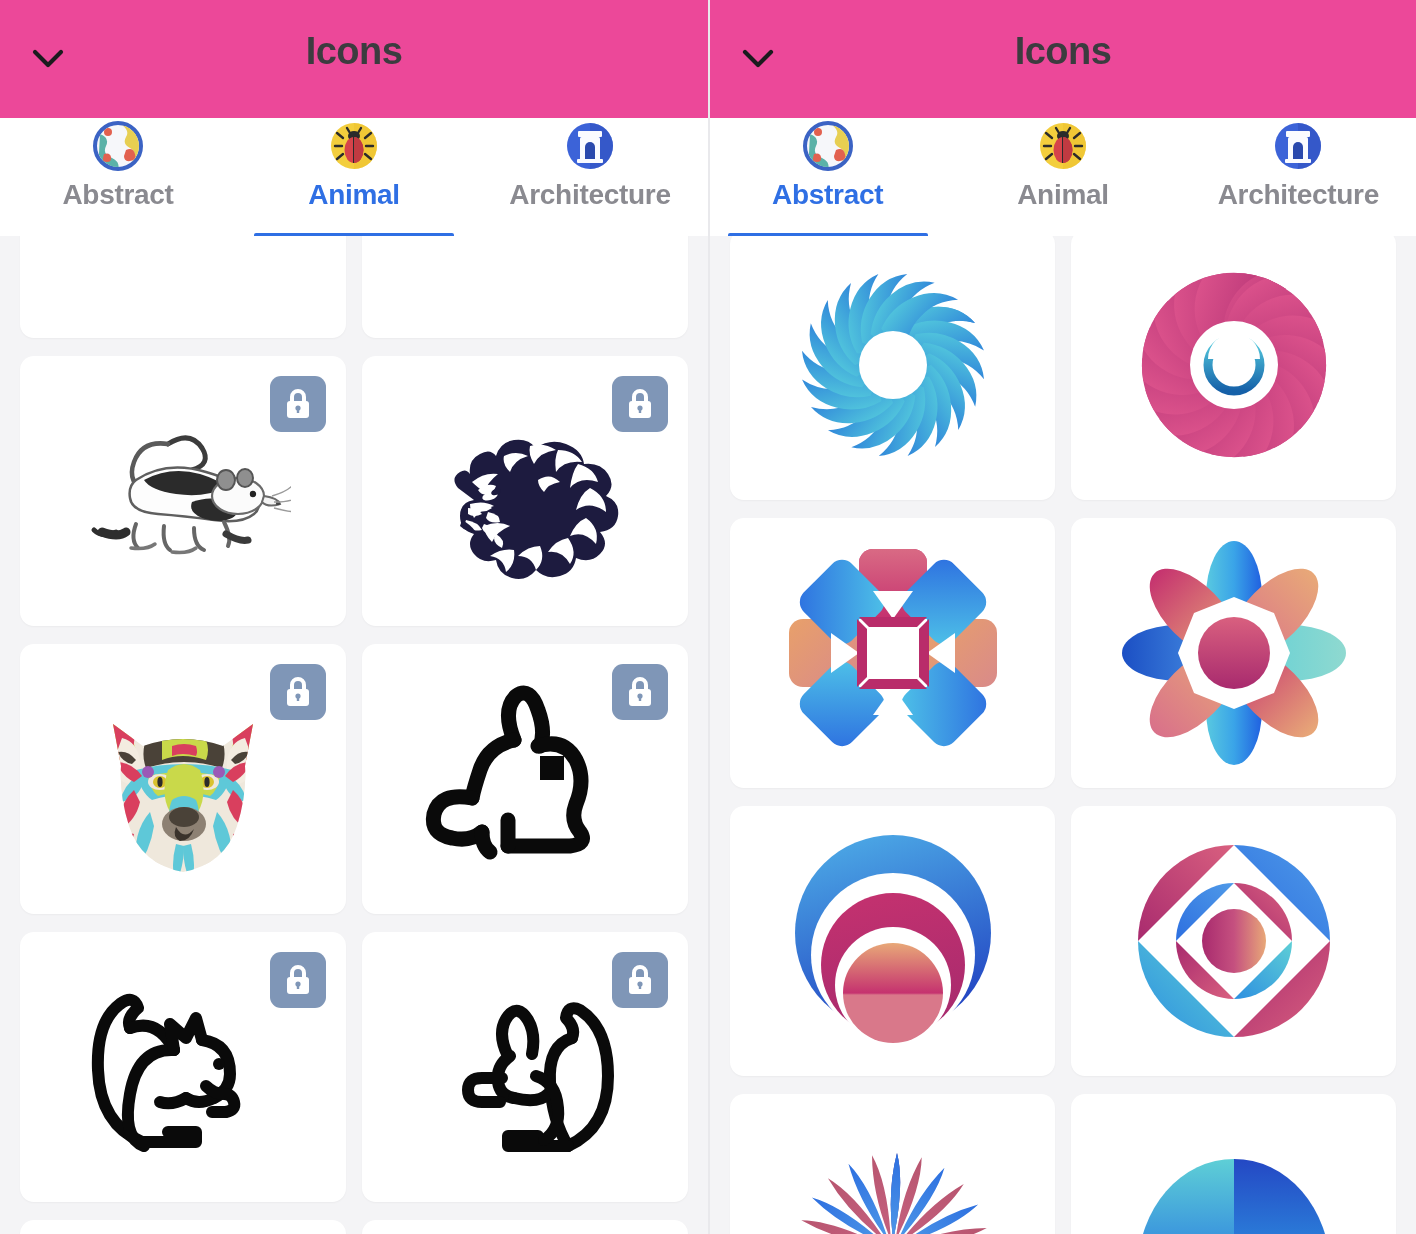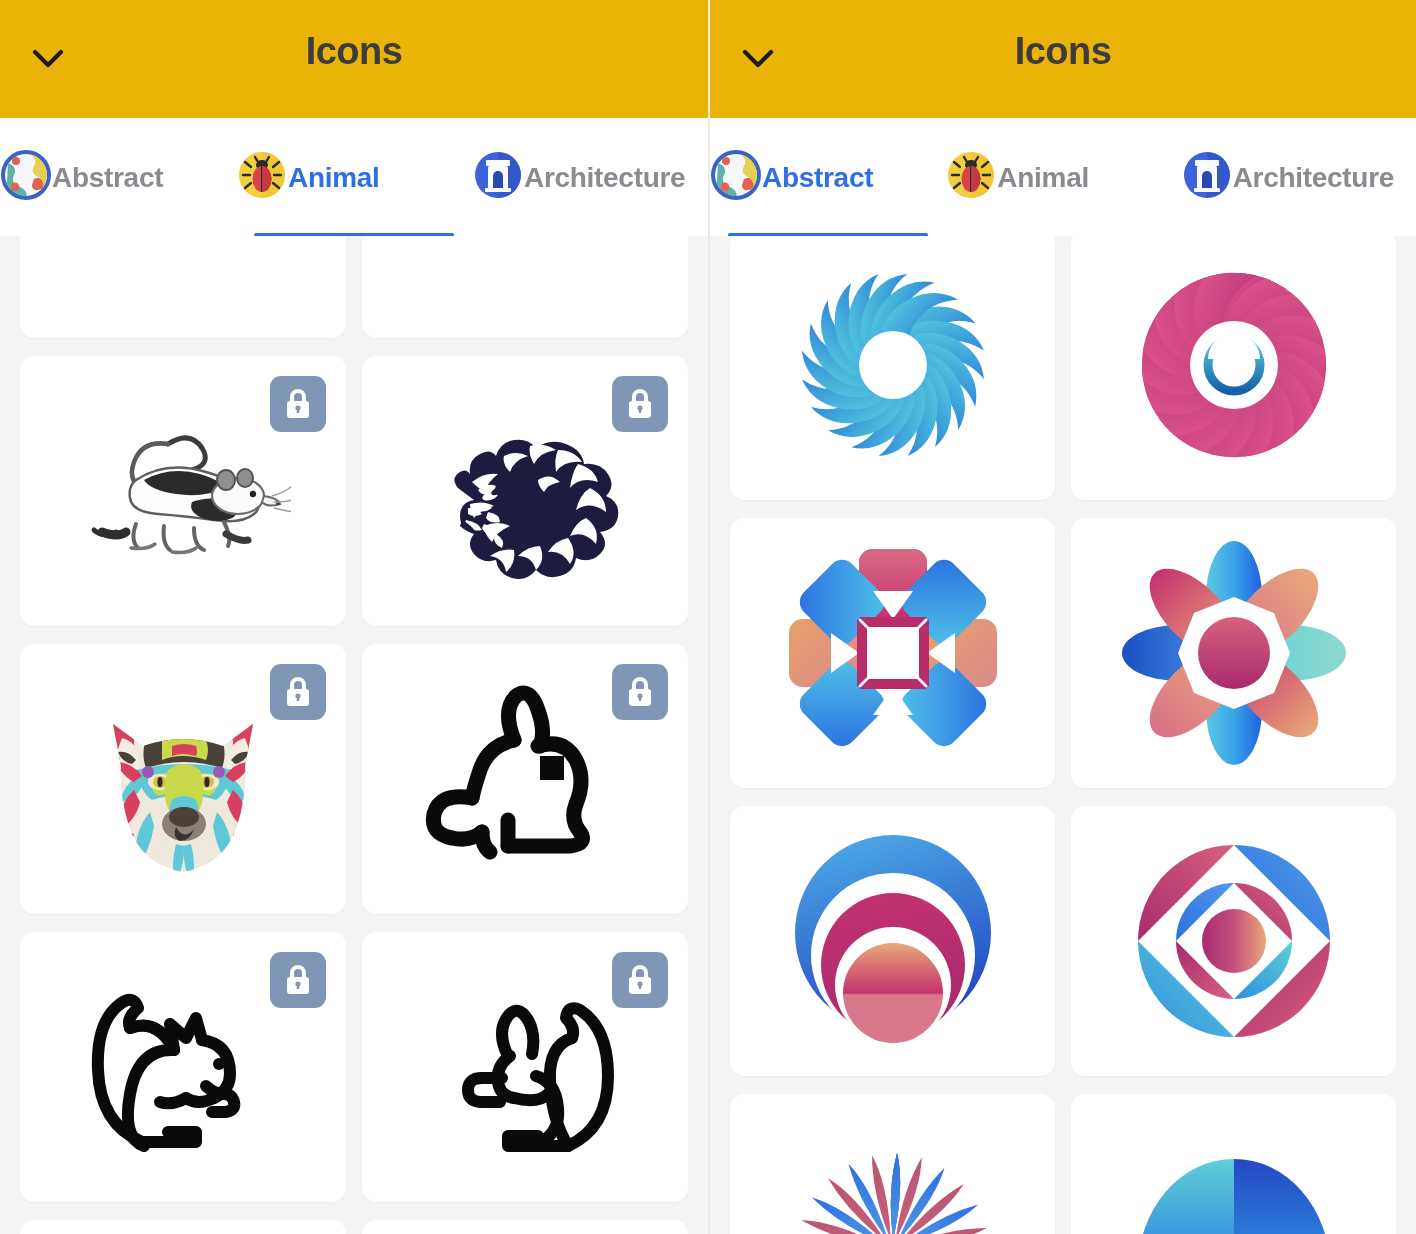--- a/index.html
+++ b/index.html
@@ -2,34 +2,34 @@
 <html><head>
 <meta charset="utf-8">
 <style>
   * { box-sizing: border-box; margin:0; padding:0; }
   html,body { width:1416px; height:1234px; overflow:hidden; background:#ffffff;
     font-family:"Liberation Sans", sans-serif; }
 
   .screen { width:1416px; height:1234px; display:flex; }
 
   .panel { width:708px; height:1234px; position:relative; overflow:hidden;
-           background:#eab308; display:flex; flex-direction:column; }
+           background:#ec4899; display:flex; flex-direction:column; }
   .panel.right { border-left:2px solid #e9e9ec; }
 
   
   .hdr { height:118px; position:relative; flex:0 0 auto; }
   .chev { position:absolute; left:30px; top:40px; width:36px; height:36px; cursor:pointer; }
   .chev svg { width:100%; height:100%; display:block; }
   .hdr-title { position:absolute; left:0; right:0; top:30px; text-align:center;
       font-size:38px; font-weight:700; color:#3c3c3f; letter-spacing:-0.5px; }
 
   
   .tabs { height:118px; display:flex; flex:0 0 auto; position:relative;
           background:#fff; }
-  .tab { flex:1; display:flex; flex-direction:row; align-items:center;
+  .tab { flex:1; display:flex; flex-direction:column; align-items:center;
          justify-content:flex-start; cursor:pointer; position:relative; padding-top:2px; }
   .tab-ico { width:52px; height:52px; margin-bottom:7px; }
   .tab-ico svg { width:100%; height:100%; display:block; }
   .tab-label { font-size:28px; font-weight:700; color:#8a8a90; letter-spacing:-0.3px;
                white-space:nowrap; }
   .tab.active .tab-label { color:#2f6fe4; }
   .tab .underline { position:absolute; bottom:-4px; left:50%; transform:translateX(-50%);
       width:200px; height:7px; background:#2f6fe4; border-radius:2px; display:none; }
   .tab.active .underline { display:block; }
   .tabs::after{ content:""; position:absolute; left:0; right:0; bottom:-4px; height:2px;

